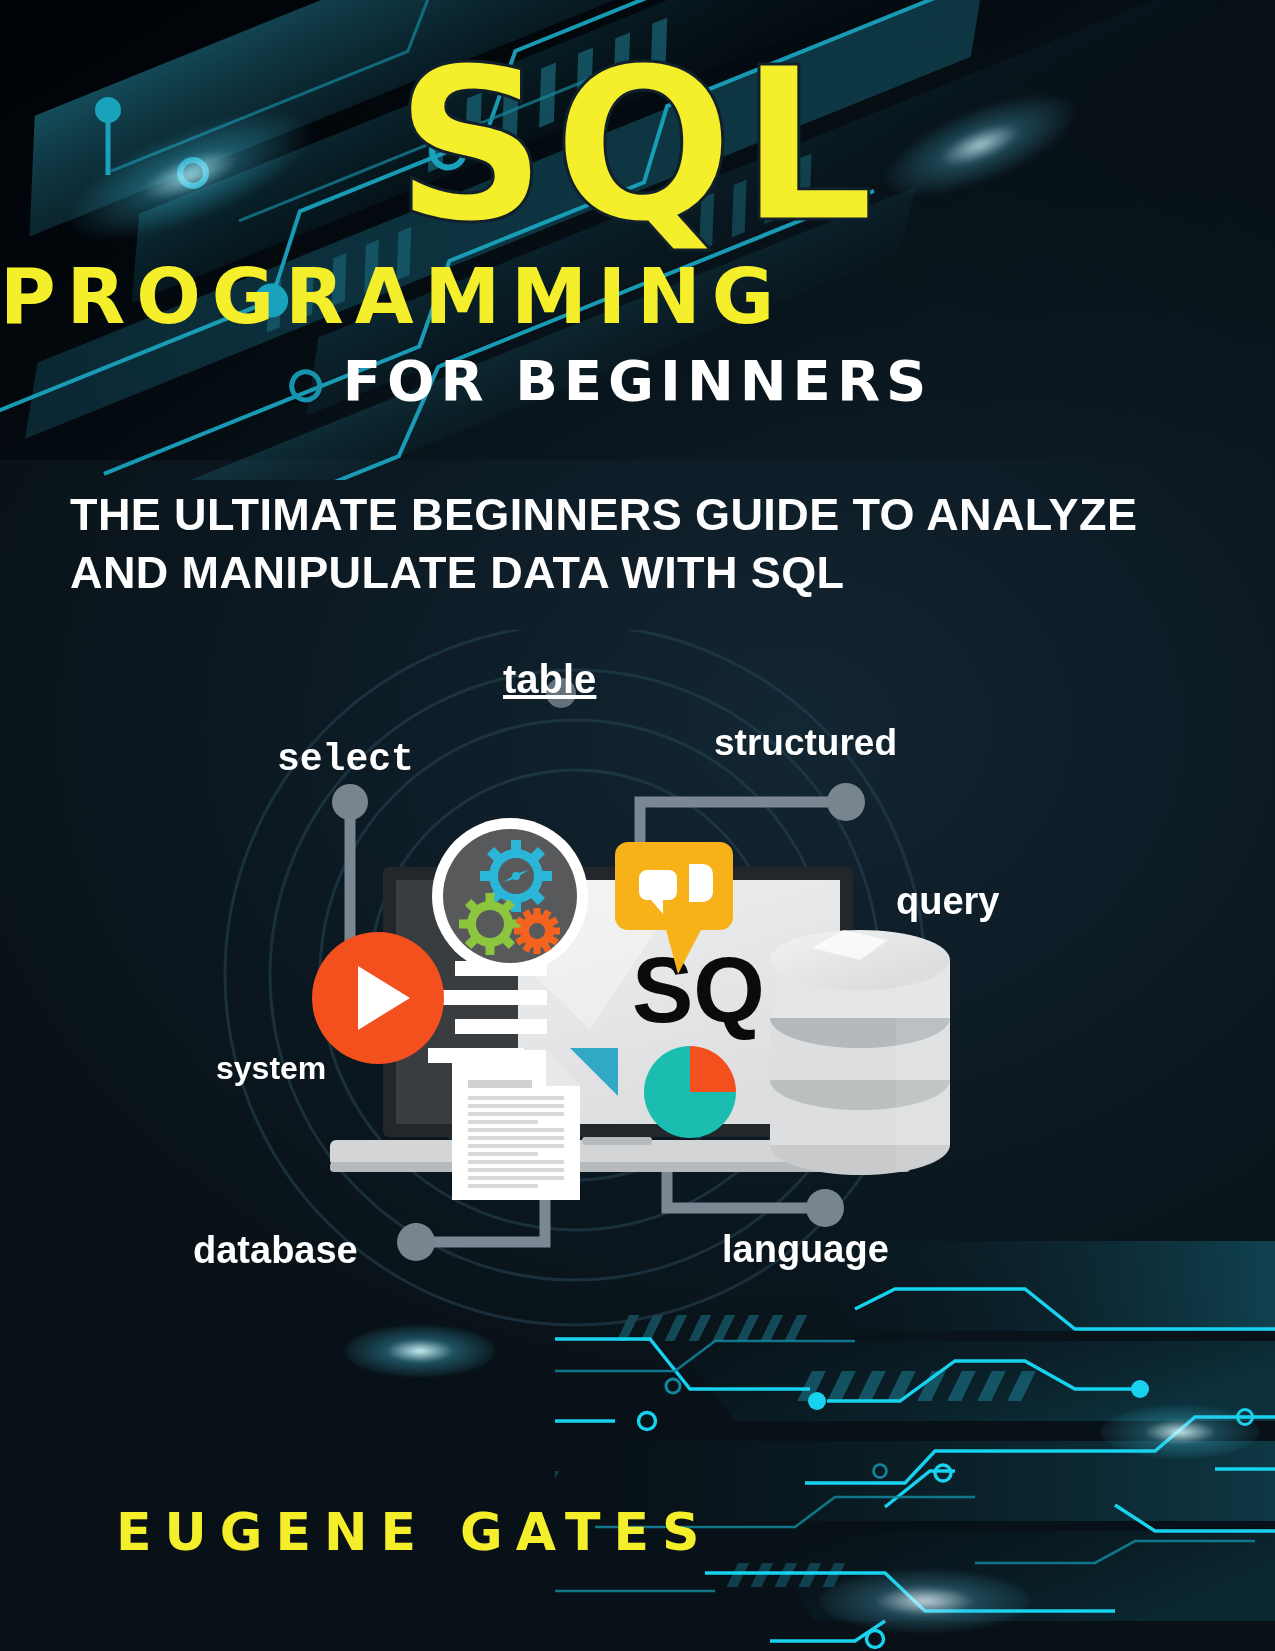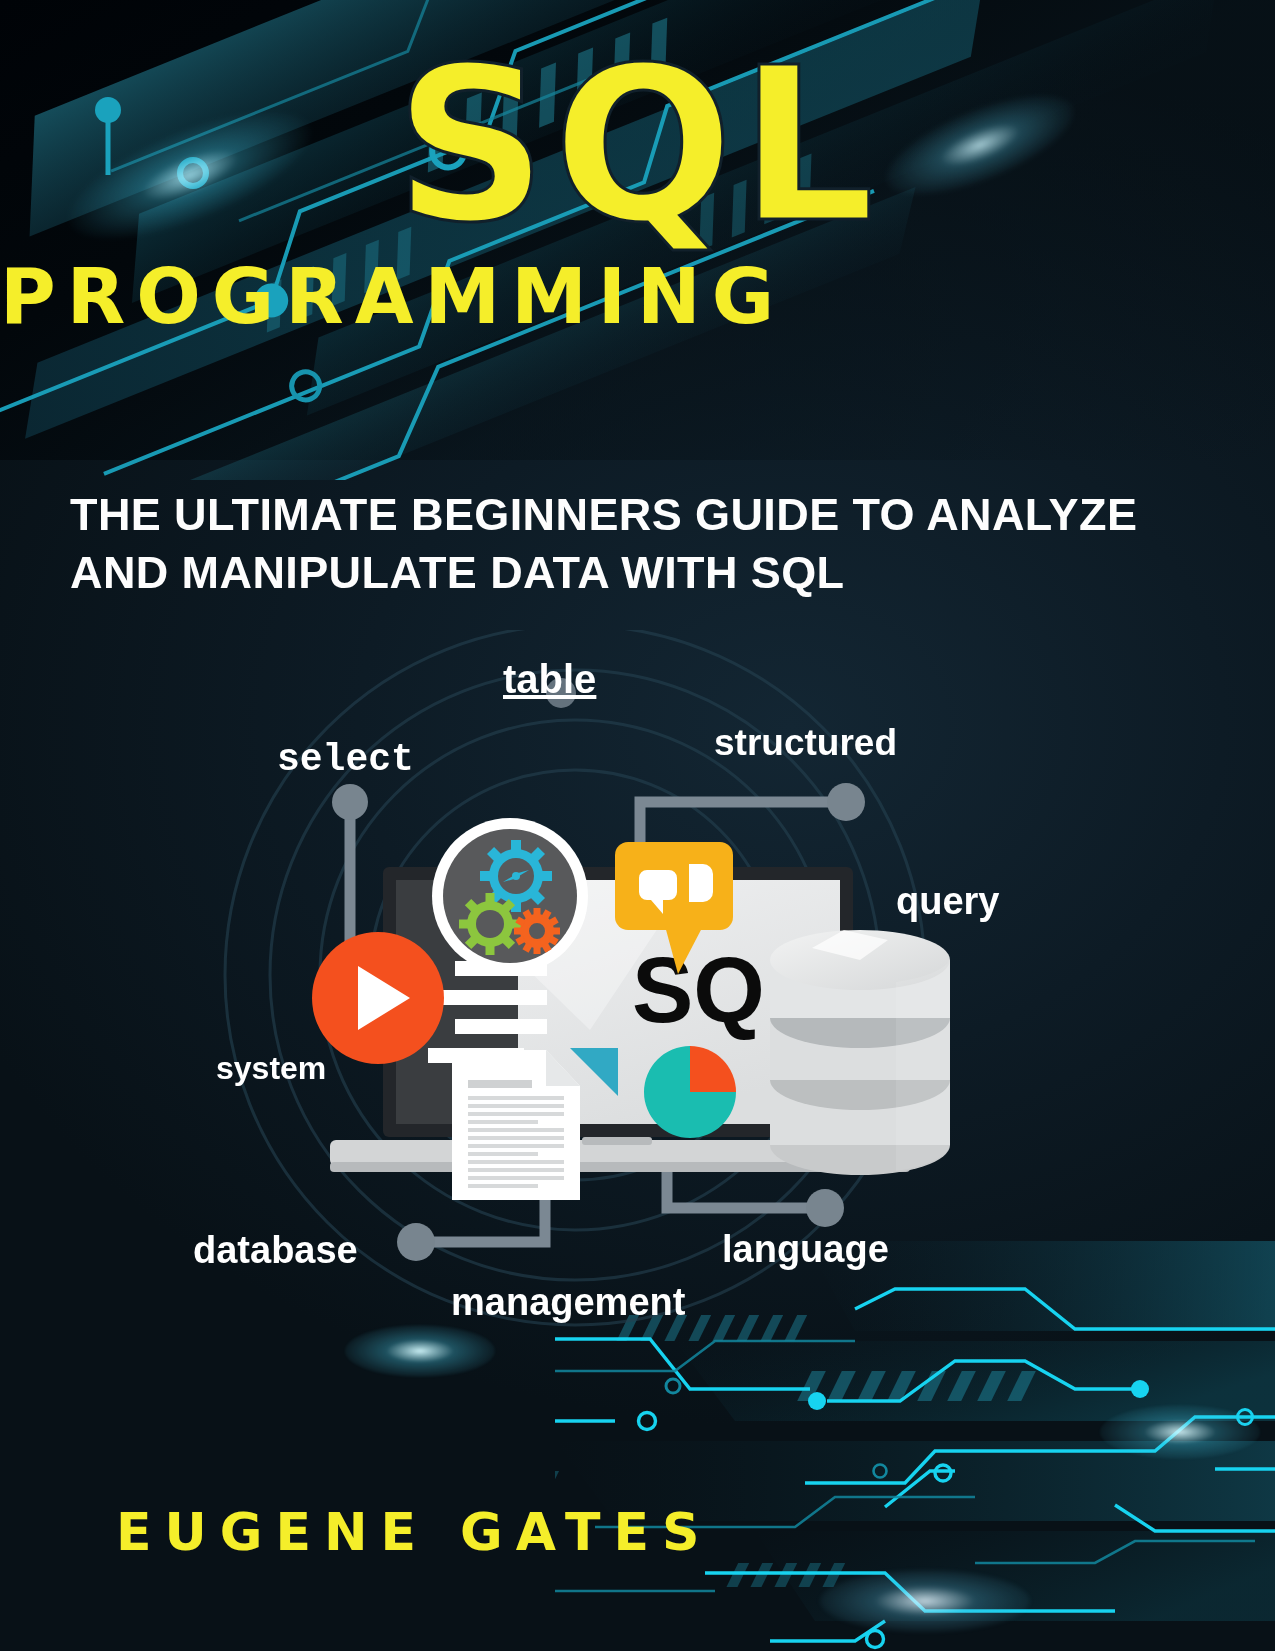--- a/index.html
+++ b/index.html
@@ -267,20 +267,21 @@
   <div class="flare d"></div>
   <div class="flare e"></div>
 
   <div class="t-sql">
     <span class="inner">
       <span>SQL</span>
       <span class="inline-stroke">SQL</span>
     </span>
   </div>
   <div class="t-prog">PROGRAMMING</div>
+  <div class="t-forbeg">FOR BEGINNERS</div>
 
   <div class="t-sub">
     <div>THE ULTIMATE BEGINNERS GUIDE TO ANALYZE</div>
     <div>AND MANIPULATE DATA WITH SQL</div>
   </div>
 
   <div class="illo">
     <svg width="900" height="700" viewBox="0 0 900 700">
       <defs>
         <linearGradient id="scrGrad" x1="0" y1="0" x2="0.4" y2="1">
@@ -463,17 +464,16 @@
     </svg>
   </div>
 
   <div class="kw kw-table">table</div>
   <div class="kw kw-structured">structured</div>
   <div class="kw kw-select">select</div>
   <div class="kw kw-query">query</div>
   <div class="kw kw-system">system</div>
   <div class="kw kw-database">database</div>
   <div class="kw kw-language">language</div>
-  <div class="kw kw-management">management</div>
 
   <div class="author">EUGENE GATES</div>
 
 </div>
 
 </body></html>

